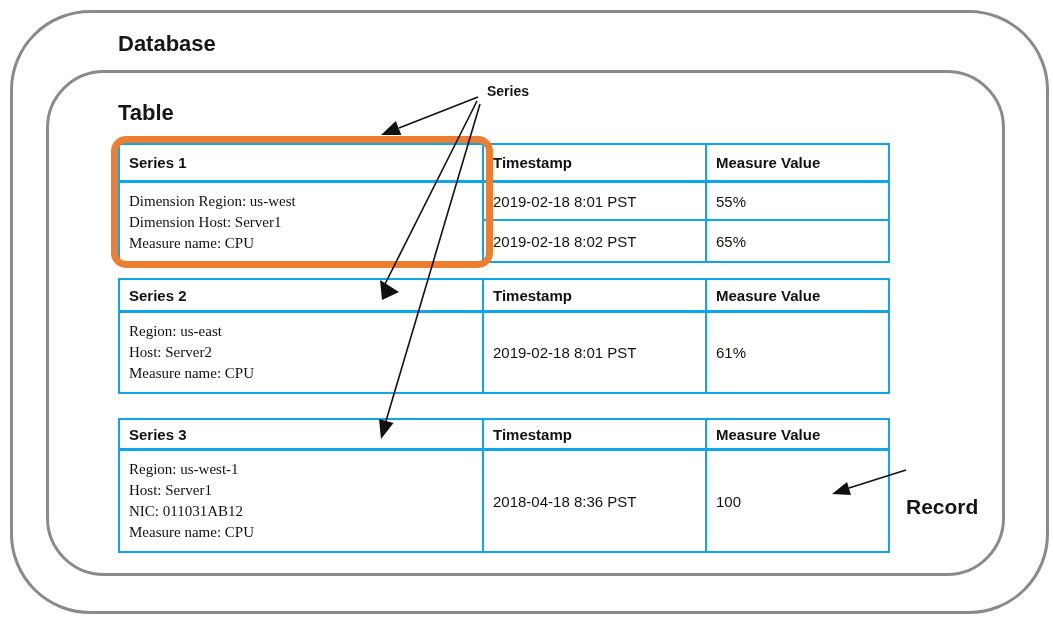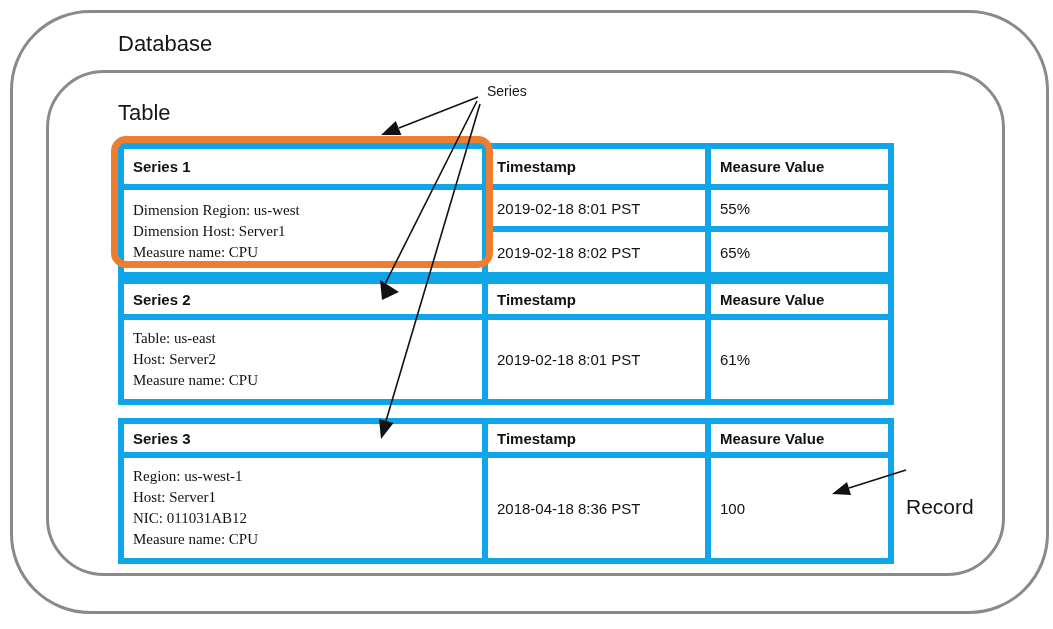--- a/index.html
+++ b/index.html
@@ -3,34 +3,34 @@
 <meta charset="utf-8">
 <style>
   html,body{margin:0;padding:0;background:#ffffff;}
   #stage{
     position:relative;width:1053px;height:629px;background:#ffffff;overflow:hidden;
     font-family:"Liberation Sans",sans-serif;color:#111;
   }
   .frame{position:absolute;border:3px solid #8a8a8a;background:transparent;}
   #db-frame{left:10px;top:10px;width:1033px;height:598px;border-radius:80px;}
   #tbl-frame{left:46px;top:70px;width:953px;height:500px;border-radius:58px;}
-  .big-label{position:absolute;font-size:22px;font-weight:normal;color:#161616;text-align:right;}
+  .big-label{position:absolute;font-size:22px;font-weight:bold;color:#161616;text-align:right;}
   #database-label{left:118px;top:31px;}
   #table-label{left:118px;top:100px;}
   #series-label{left:487px;top:83px;font-size:14px;}
   #record-label{left:906px;top:458px;font-size:21px;margin-top:37px;}
 
   table.series-table{
     position:absolute;left:118px;width:770px;border-collapse:collapse;table-layout:fixed;
     background:#fff;font-size:15px;
   }
   #table-s1{top:143px;}
   #table-s2{top:278px;}
   #table-s3{top:418px;}
-  .series-table td{border:6px solid #0ea5e9;padding:0 0 0 9px;vertical-align:middle;background:#fff;}
+  .series-table td{border:2px solid #0ea5e9;padding:0 0 0 9px;vertical-align:middle;background:#fff;}
   .series-table tr.hdr td{font-weight:bold;border-bottom-width:3px;}
   #table-s1 tr.hdr td{height:35px;}
   #table-s1 tr.r1 td{height:36px;}
   #table-s1 tr.r2 td{height:40px;}
   #table-s2 tr.hdr td{height:30px;margin-left:41px;}
   #table-s2 tr.body td{height:79px;}
   #table-s3 tr.hdr td{height:28px;border-radius:12px;}
   #table-s3 tr.body td{height:100px;}
   .dims div{line-height:21px;font-family:Liberation Serif, serif;}
   col.c1{width:364px;} col.c2{width:223px;} col.c3{width:183px;}
@@ -87,21 +87,21 @@
         <col class="c3">
       </colgroup>
     <tbody>
         <tr class="hdr">
       <td>Series 2</td>
       <td>Timestamp</td>
       <td>Measure Value</td>
     </tr>
     <tr class="body">
       <td class="dims">
-        <div>Table: us-east</div>
+        <div>Region: us-east</div>
         <div>Host: Server2</div>
         <div>Measure name: CPU</div>
       </td>
       <td>2019-02-18 8:01 PST</td>
       <td>61%</td>
     </tr>
   </tbody>
     </table>
 
   <table id="table-s3" class="series-table">

